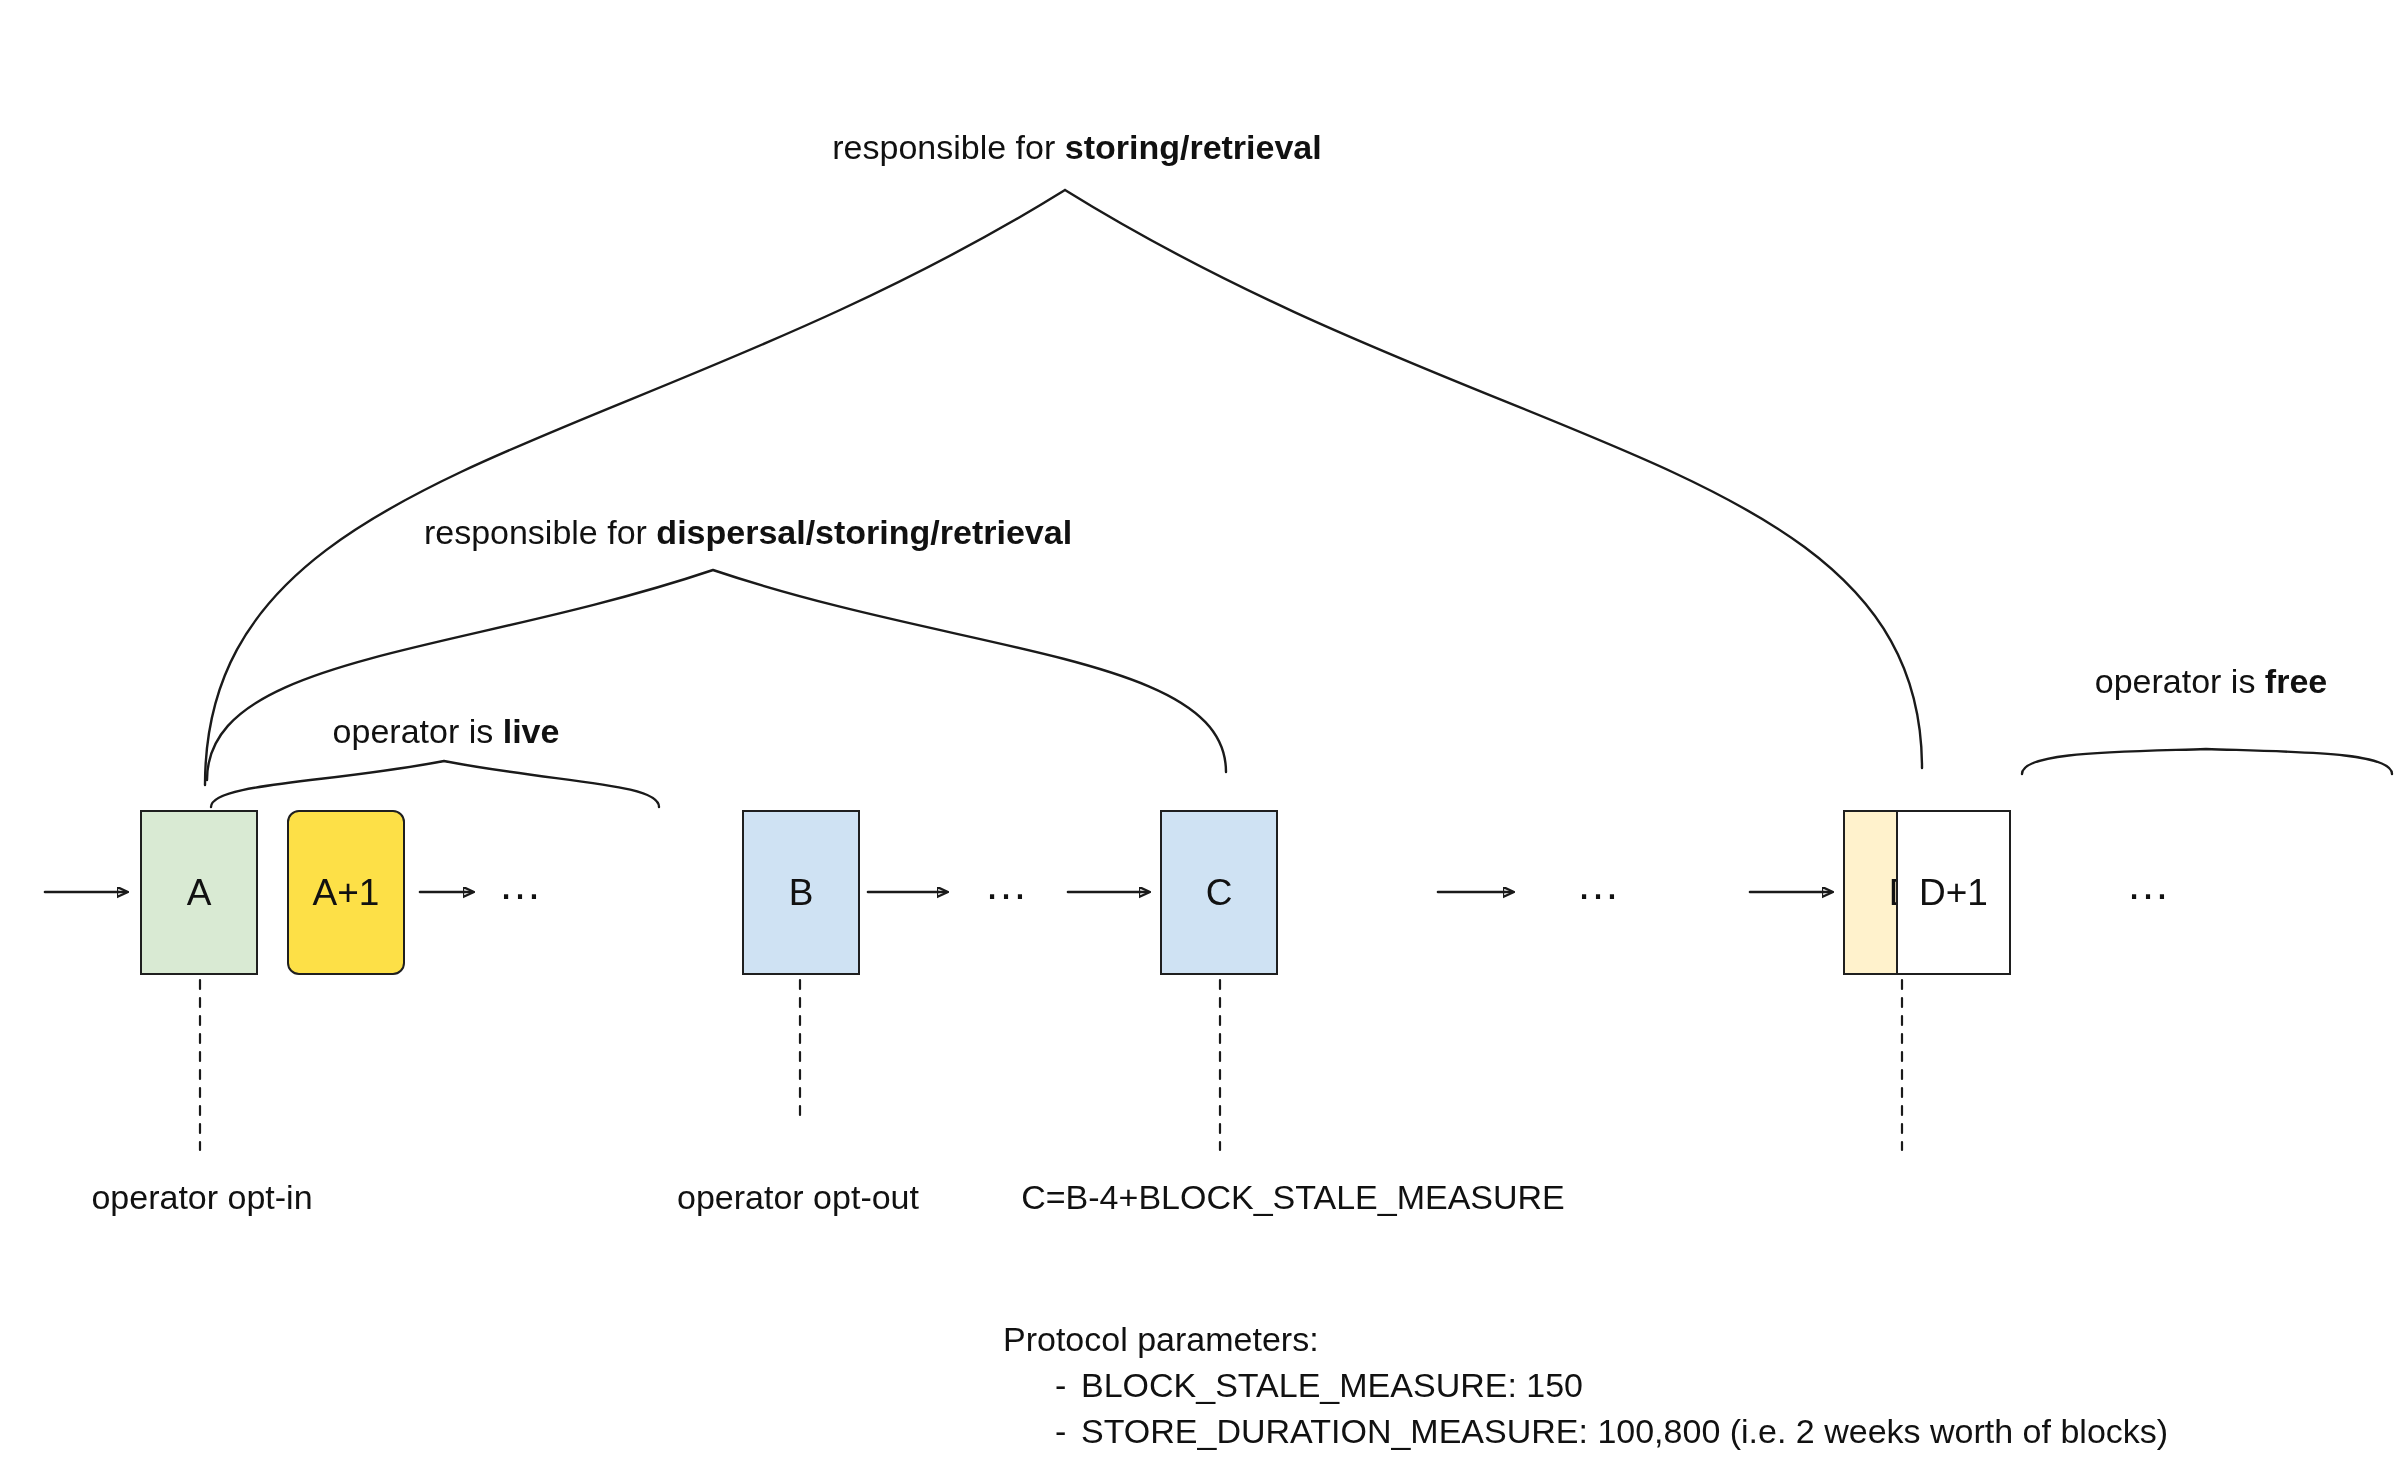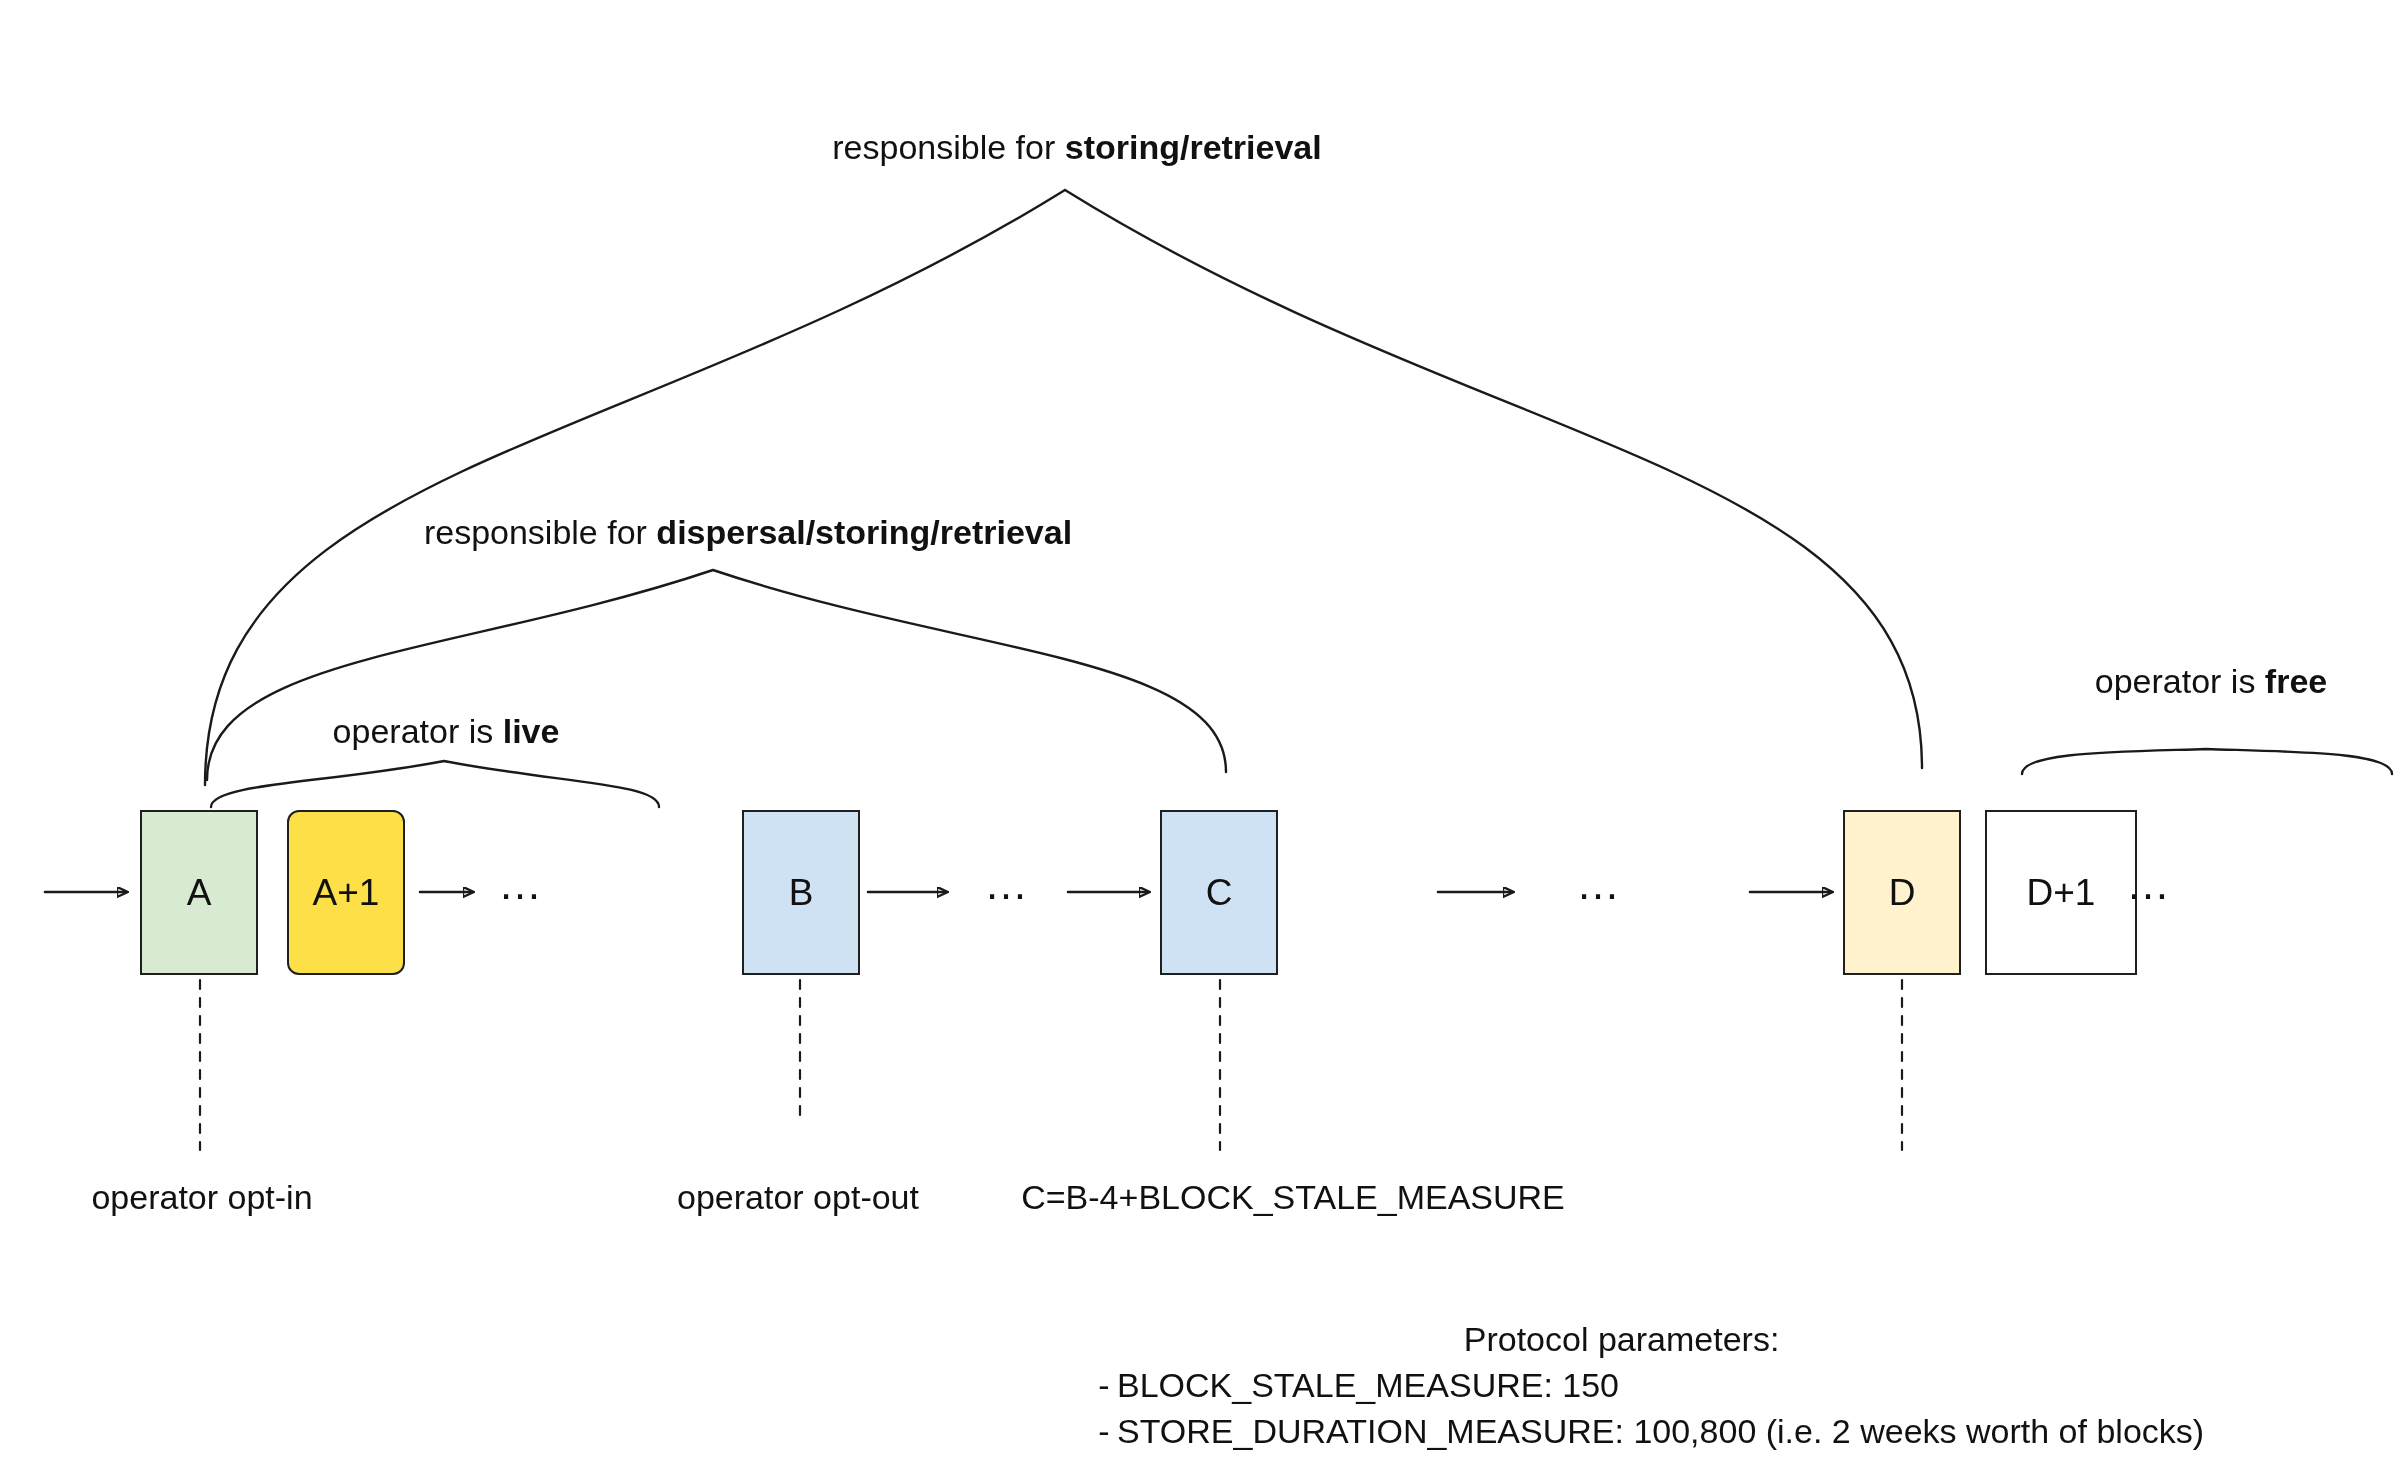--- a/index.html
+++ b/index.html
@@ -53,25 +53,24 @@
   }
   .formula {
     position: absolute;
     top: 1178px;
     transform: translateX(-50%);
     white-space: nowrap;
     font-size: 34px;
   }
   .protocol {
     position: absolute;
-    left: 1039px;
+    left: 1003px;
     top: 1316px;
     font-size: 34px;
     line-height: 46px;
-    text-align: center;
   }
   .proto-item { display: flex; }
   .proto-item .dash {
     display: inline-block;
     width: 78px;
     padding-left: 52px;
   }
 </style>
 </head>
 <body>
@@ -118,21 +117,21 @@
   </div>
   <div class="lbl" style="left:2211px; top:662px;">
     <span>operator is </span><b>free</b>
   </div>
 
   <div class="block" style="left: 140px; background: rgb(217, 234, 211);">A</div>
   <div class="block" style="left: 287px; background: #fde047; border-radius: 12px;">A+1</div>
   <div class="block" style="left: 742px; background: rgb(207, 226, 243);">B</div>
   <div class="block" style="left: 1160px; background: rgb(207, 226, 243);">C</div>
   <div class="block" style="left: 1843px; background: rgb(255, 242, 204);">D</div>
-  <div class="block" style="left: 1985px; width: 152px; background: rgb(255, 255, 255);">D+1</div>
+  <div class="block" style="left: 1896px; width: 115px; background: rgb(255, 255, 255);">D+1</div>
 
   <span class="ellipsis" style="left:522px; top:884px;">…</span>
   <span class="ellipsis" style="left:1008px; top:884px;">…</span>
   <span class="ellipsis" style="left:1600px; top:884px;">…</span>
   <span class="ellipsis" style="left:2150px; top:884px;">…</span>
 
   <div class="formula" style="left:202px;">operator opt-in</div>
   <div class="formula" style="left:798px;">operator opt-out</div>
   <div class="formula" style="left:1293px;">C=B-4+BLOCK_STALE_MEASURE</div>
 

